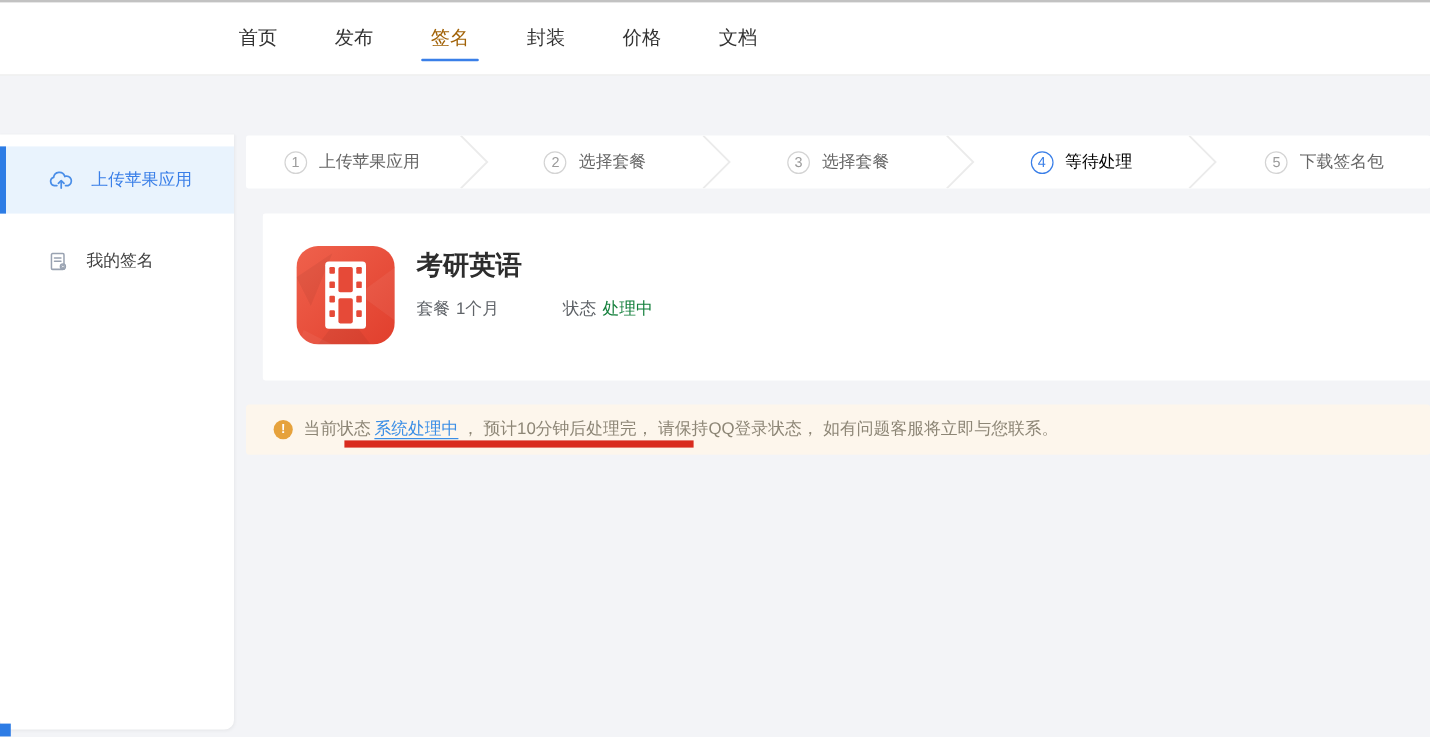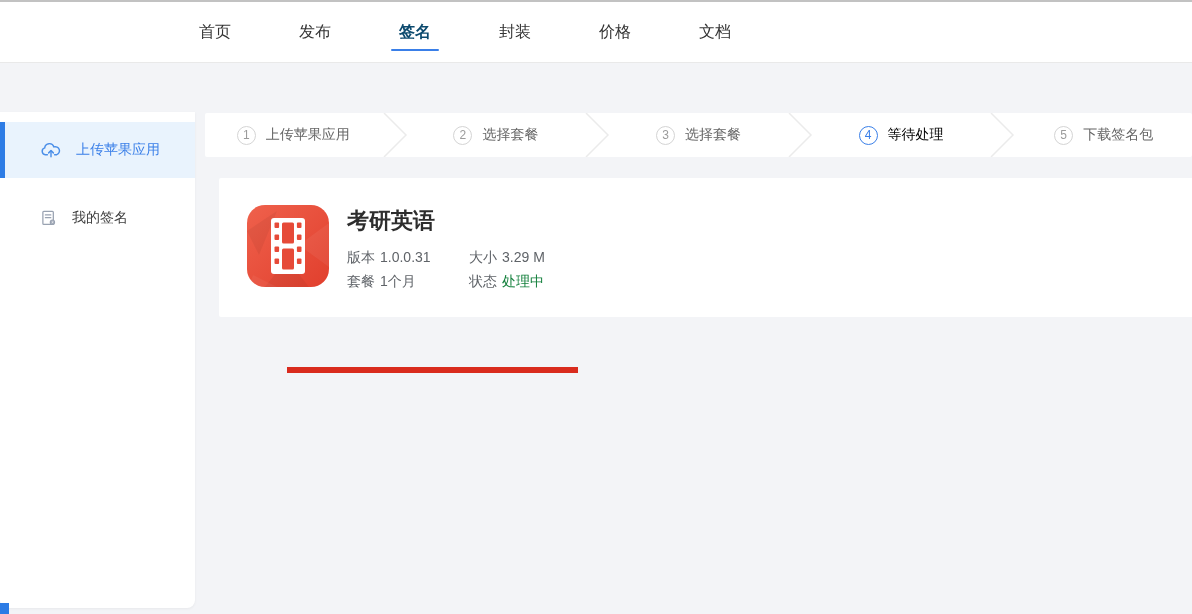--- a/index.html
+++ b/index.html
@@ -4,24 +4,24 @@
 <style>
   * { margin:0; padding:0; box-sizing:border-box; }
   html,body { width:1192px; height:614px; }
   body { font-family:"Liberation Sans","DejaVu Sans",sans-serif; background:#f3f4f7; }
   .page { position:relative; width:1192px; height:614px; background:#f3f4f7; overflow:hidden; }
 
   
   .topnav { position:absolute; top:0; left:0; width:100%; height:63px; background:#fff;
             border-top:2px solid #c2c2c2; border-bottom:1px solid #e9e9e9;
             display:flex; align-items:stretch; }
-  .nav-items { display:flex; margin-left:198px; gap:66px; }
+  .nav-items { display:flex; margin-left:198px; gap:46px; }
   .nav-item { position:relative; display:flex; align-items:center; height:100%;
               font-size:16px; color:#333; cursor:pointer; padding:0 1px; }
-  .nav-item.active { color:#0c4a6e;font-weight:bold; }
+  .nav-item.active { color:#a16207; }
   .nav-item.active::after { content:""; position:absolute; left:-7px; right:-7px; bottom:11px;
                             height:2px; background:#3a7fe8; border-radius:1px; }
 
   
   .breadcrumb { position:absolute; top:79px; left:7px; font-size:14px; color:#4c4c4c; }
   .breadcrumb .sep { color:#9a9a9a; margin:0 7px; }
 
   
   .sidebar { position:absolute; top:112px; left:0; width:195px; height:496px; background:#fff;
              border-radius:0 0 8px 8px; box-shadow:0 1px 3px rgba(0,0,0,0.05); }
@@ -193,34 +193,32 @@
           <rect x="49.9" y="53.5" width="4.6" height="5.6" rx="1"></rect>
           <rect x="35" y="17.5" width="12" height="21" rx="1.5"></rect>
           <rect x="35" y="43.5" width="12" height="21" rx="1.5"></rect>
         </g>
       </svg>
     </div>
     <h2 class="app-title">考研英语</h2>
     <div class="app-meta">
       <div class="meta-row">
         <div class="meta-cell1">
-          <span class="meta-label">版本</span><span>1.0.0.31</span>
-        </div>
-        <div class="meta-cell2">
-          <span class="meta-label">大小</span><span>3.29 M</span>
-        </div>
-      </div>
-      <div class="meta-row">
-        <div class="meta-cell1">
           <span class="meta-label">套餐</span><span>1个月</span>
         </div>
         <div>
           <span class="meta-label">状态</span><span class="status-val">处理中</span>
         </div>
       </div>
     </div>
   </section>
 
+  <div class="alert">
+    <span class="warn-icon"></span>
+    <span>当前状态</span>
+    <span class="alert-link">系统处理中</span>
+    <span>， 预计10分钟后处理完， 请保持QQ登录状态， 如有问题客服将立即与您联系。</span>
+  </div>
   <div class="red-annotation"></div>
 
   <div class="corner-mark"></div>
 
 </div>
 
 </body></html>

